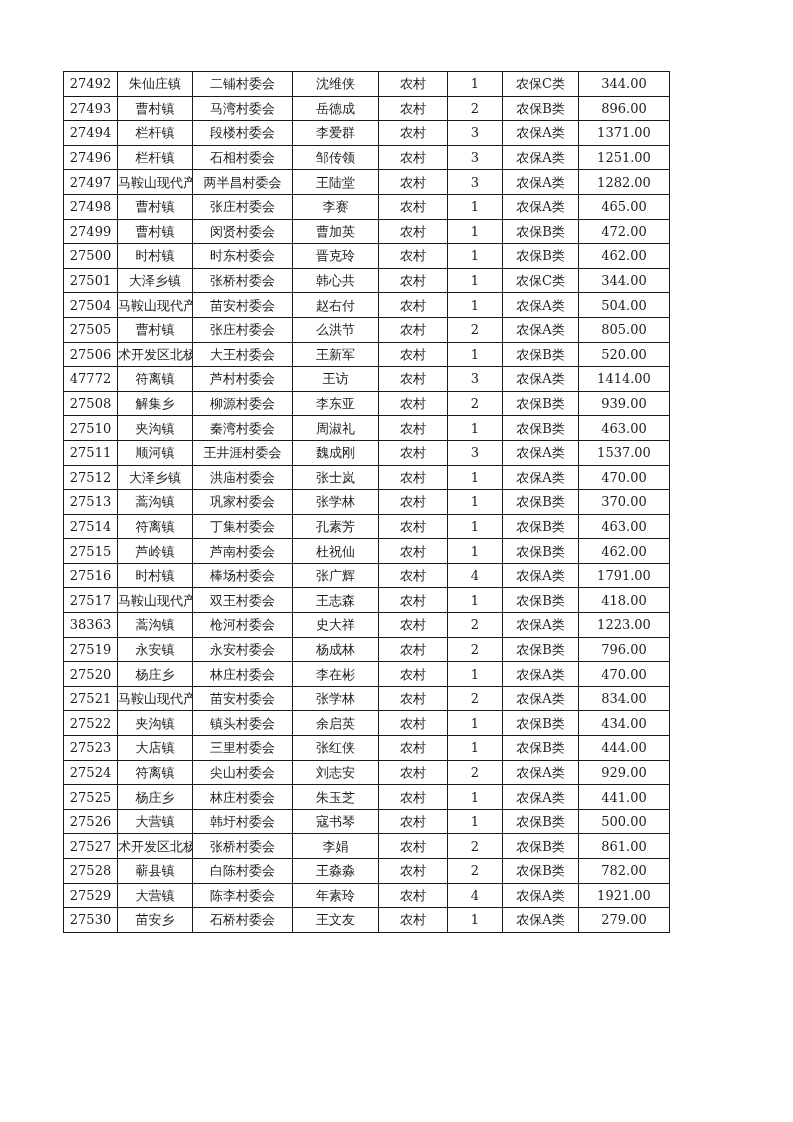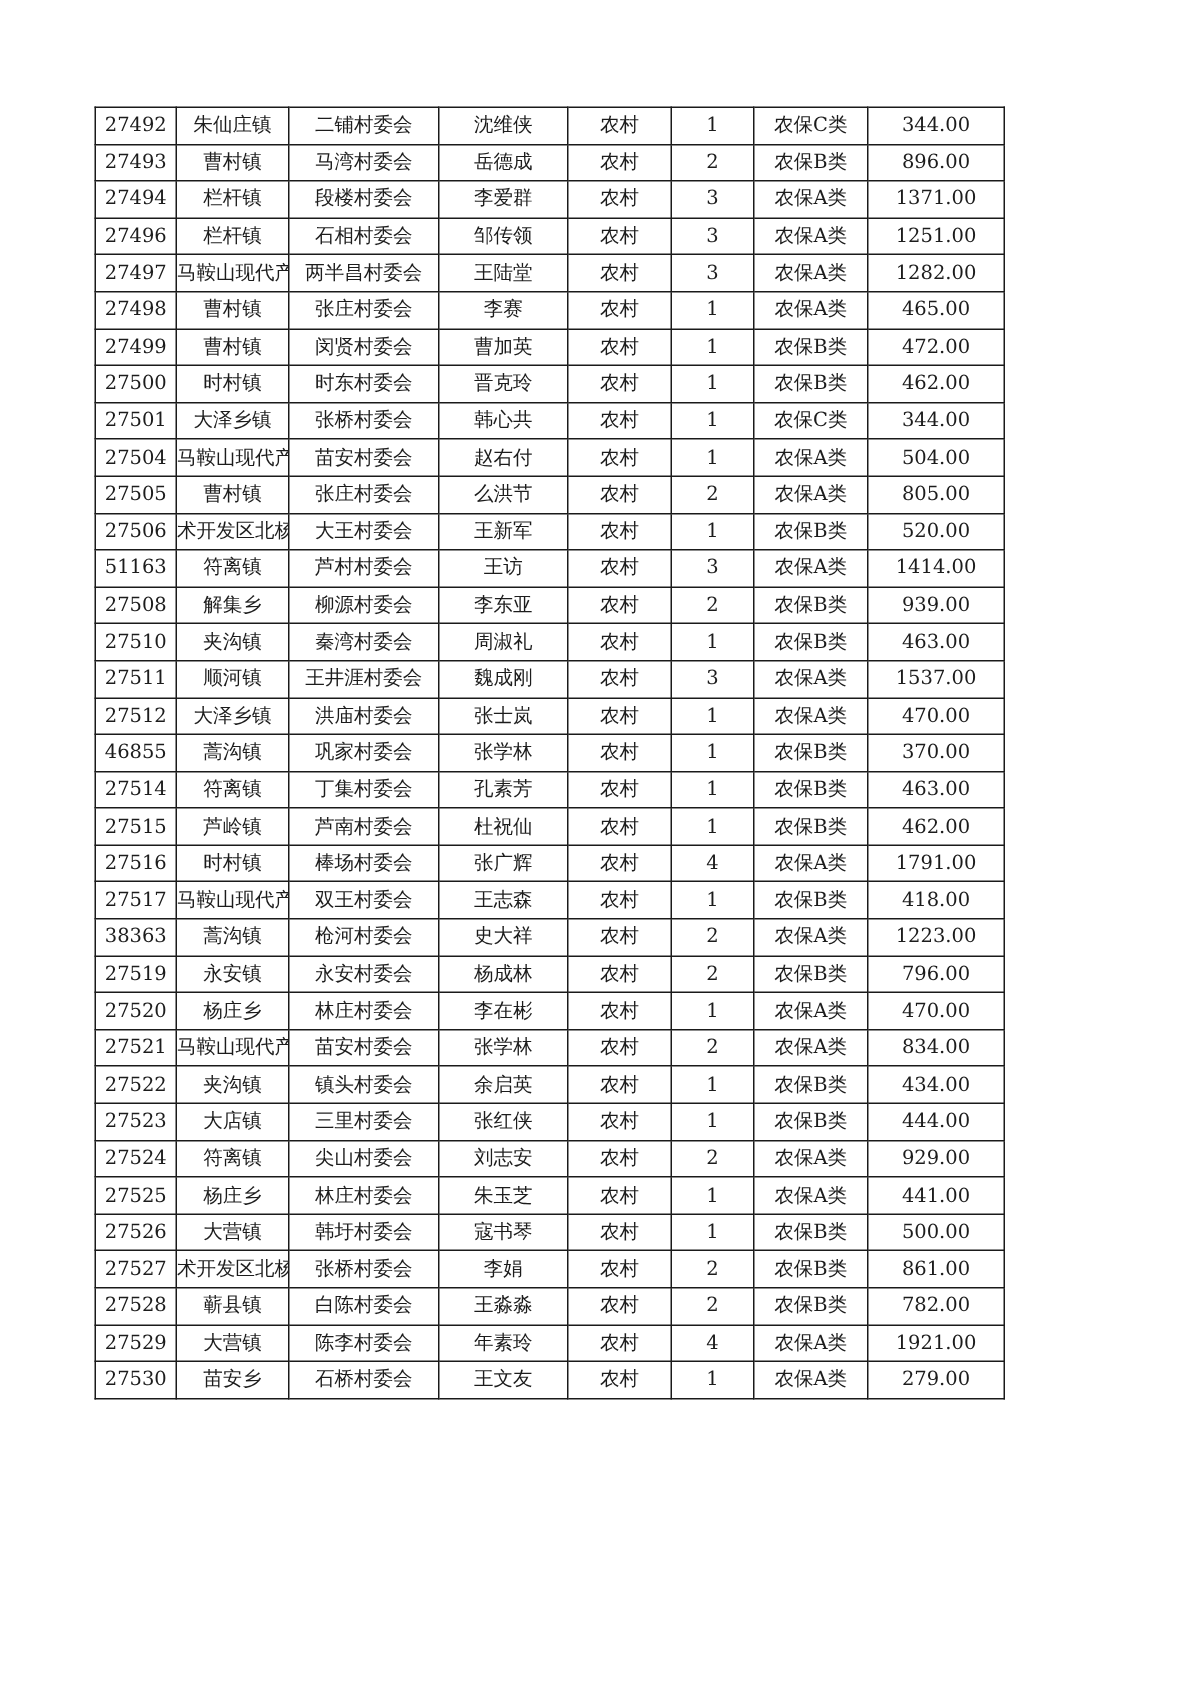--- a/index.html
+++ b/index.html
@@ -178,21 +178,21 @@
         <td>27506</td>
         <td>术开发区北杨寨</td>
         <td>大王村委会</td>
         <td>王新军</td>
         <td>农村</td>
         <td>1</td>
         <td>农保B类</td>
         <td>520.00</td>
       </tr>
         <tr>
-        <td>51163</td>
+        <td>47772</td>
         <td>符离镇</td>
         <td>芦村村委会</td>
         <td>王访</td>
         <td>农村</td>
         <td>3</td>
         <td>农保A类</td>
         <td>1414.00</td>
       </tr>
         <tr>
         <td>27508</td>
@@ -228,21 +228,21 @@
         <td>27512</td>
         <td>大泽乡镇</td>
         <td>洪庙村委会</td>
         <td>张士岚</td>
         <td>农村</td>
         <td>1</td>
         <td>农保A类</td>
         <td>470.00</td>
       </tr>
         <tr>
-        <td>46855</td>
+        <td>27513</td>
         <td>蒿沟镇</td>
         <td>巩家村委会</td>
         <td>张学林</td>
         <td>农村</td>
         <td>1</td>
         <td>农保B类</td>
         <td>370.00</td>
       </tr>
         <tr>
         <td>27514</td>

